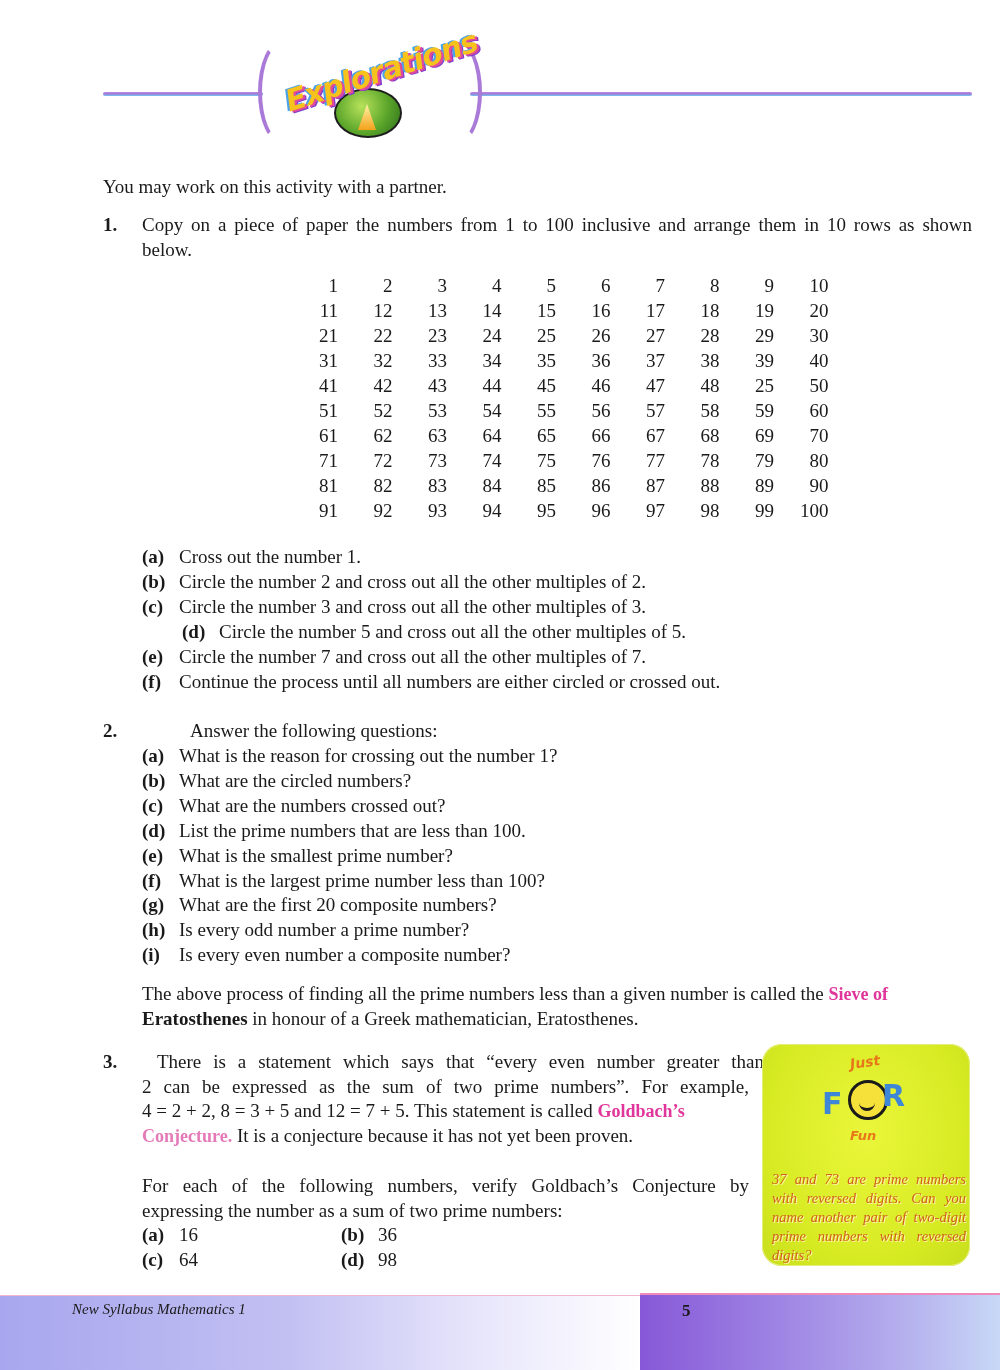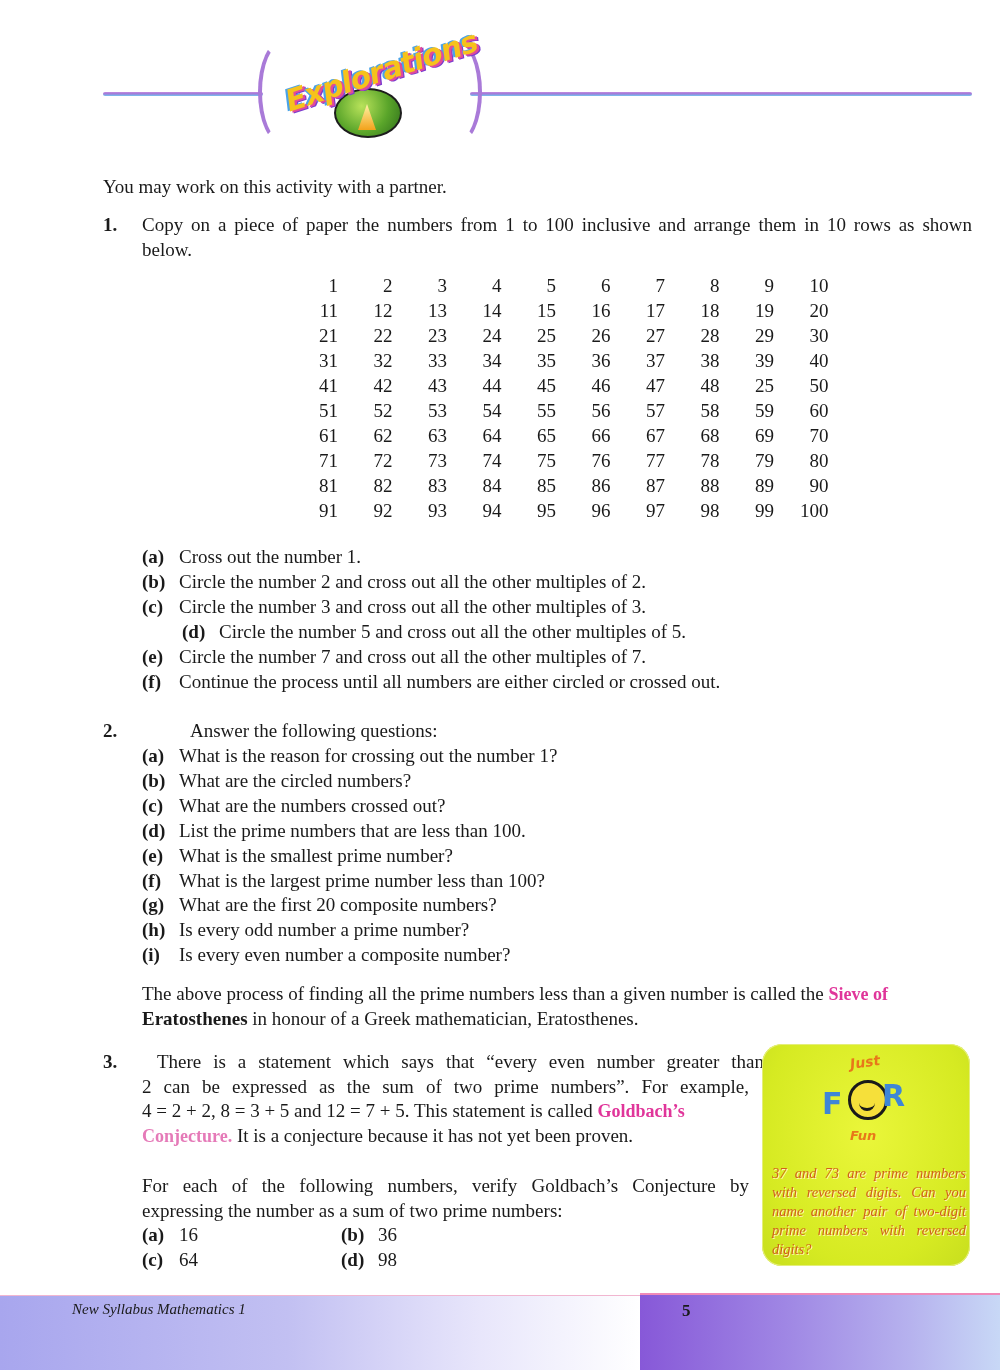--- a/index.html
+++ b/index.html
@@ -71,21 +71,21 @@
   .fun-just { position: absolute; left: 30px; top: 4px; font-family: "DejaVu Sans", sans-serif; font-weight: bold; font-style: italic; font-size: 14px; color: #e8771a; transform: rotate(-8deg); }
   .fun-face {
     position: absolute; left: 28px; top: 30px; width: 34px; height: 34px; border-radius: 50%;
     background: #f6e03a; border: 3px solid #1a1a1a;
   }
   .fun-face::before { content: ""; position: absolute; left: 8px; top: 17px; width: 16px; height: 8px; border-bottom: 3px solid #1a1a1a; border-radius: 0 0 10px 10px; }
   .fun-f { position: absolute; left: 2px; top: 36px; font-family: "DejaVu Sans", sans-serif; font-weight: bold; font-size: 30px; color: #3e86d6; }
   .fun-r { position: absolute; left: 62px; top: 28px; font-family: "DejaVu Sans", sans-serif; font-weight: bold; font-size: 30px; color: #3e86d6; }
   .fun-fun { position: absolute; left: 30px; top: 78px; font-family: "DejaVu Sans", sans-serif; font-weight: bold; font-style: italic; font-size: 13px; color: #e8771a; }
   .fun-text {
-    position: absolute; left: 10px; top: 120px; width: 194px;
+    position: absolute; left: 10px; top: 126px; width: 194px;
     font-style: italic; font-size: 14.5px; line-height: 19px; color: #d1611a;
     text-align: justify; text-align-last: left;
     text-shadow: 1px 1px 0 #fff5b0;
   }
 
   
   .footer-left {
     position: absolute; left: 0; top: 1295px; width: 640px; height: 75px;
     background: linear-gradient(90deg, #a8a6ee 0%, #c2c0f2 45%, #e8e6fb 75%, #ffffff 100%);
     border-top: 1px solid #f1b6d0;

